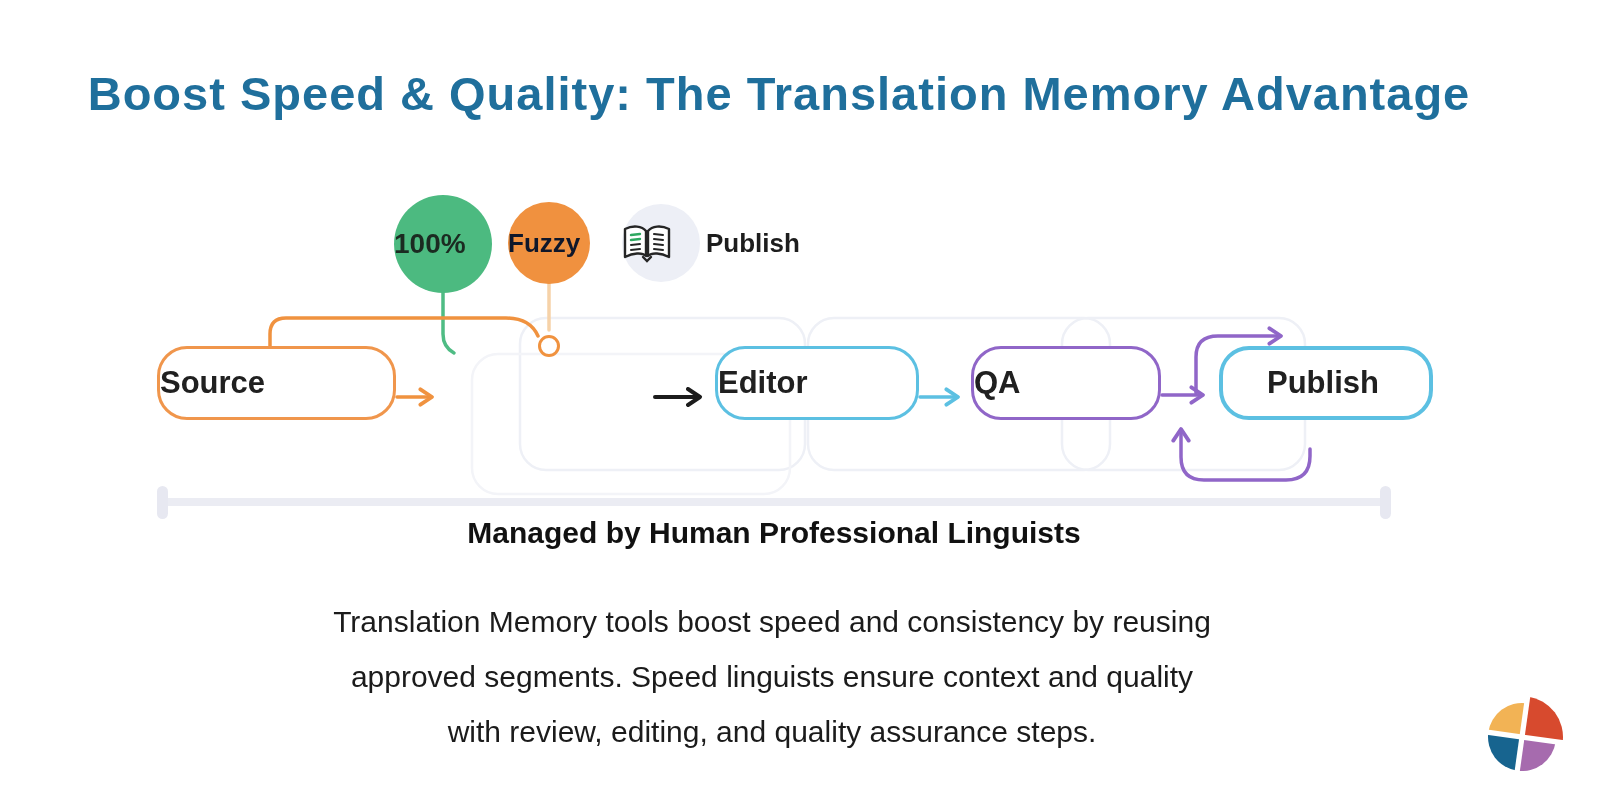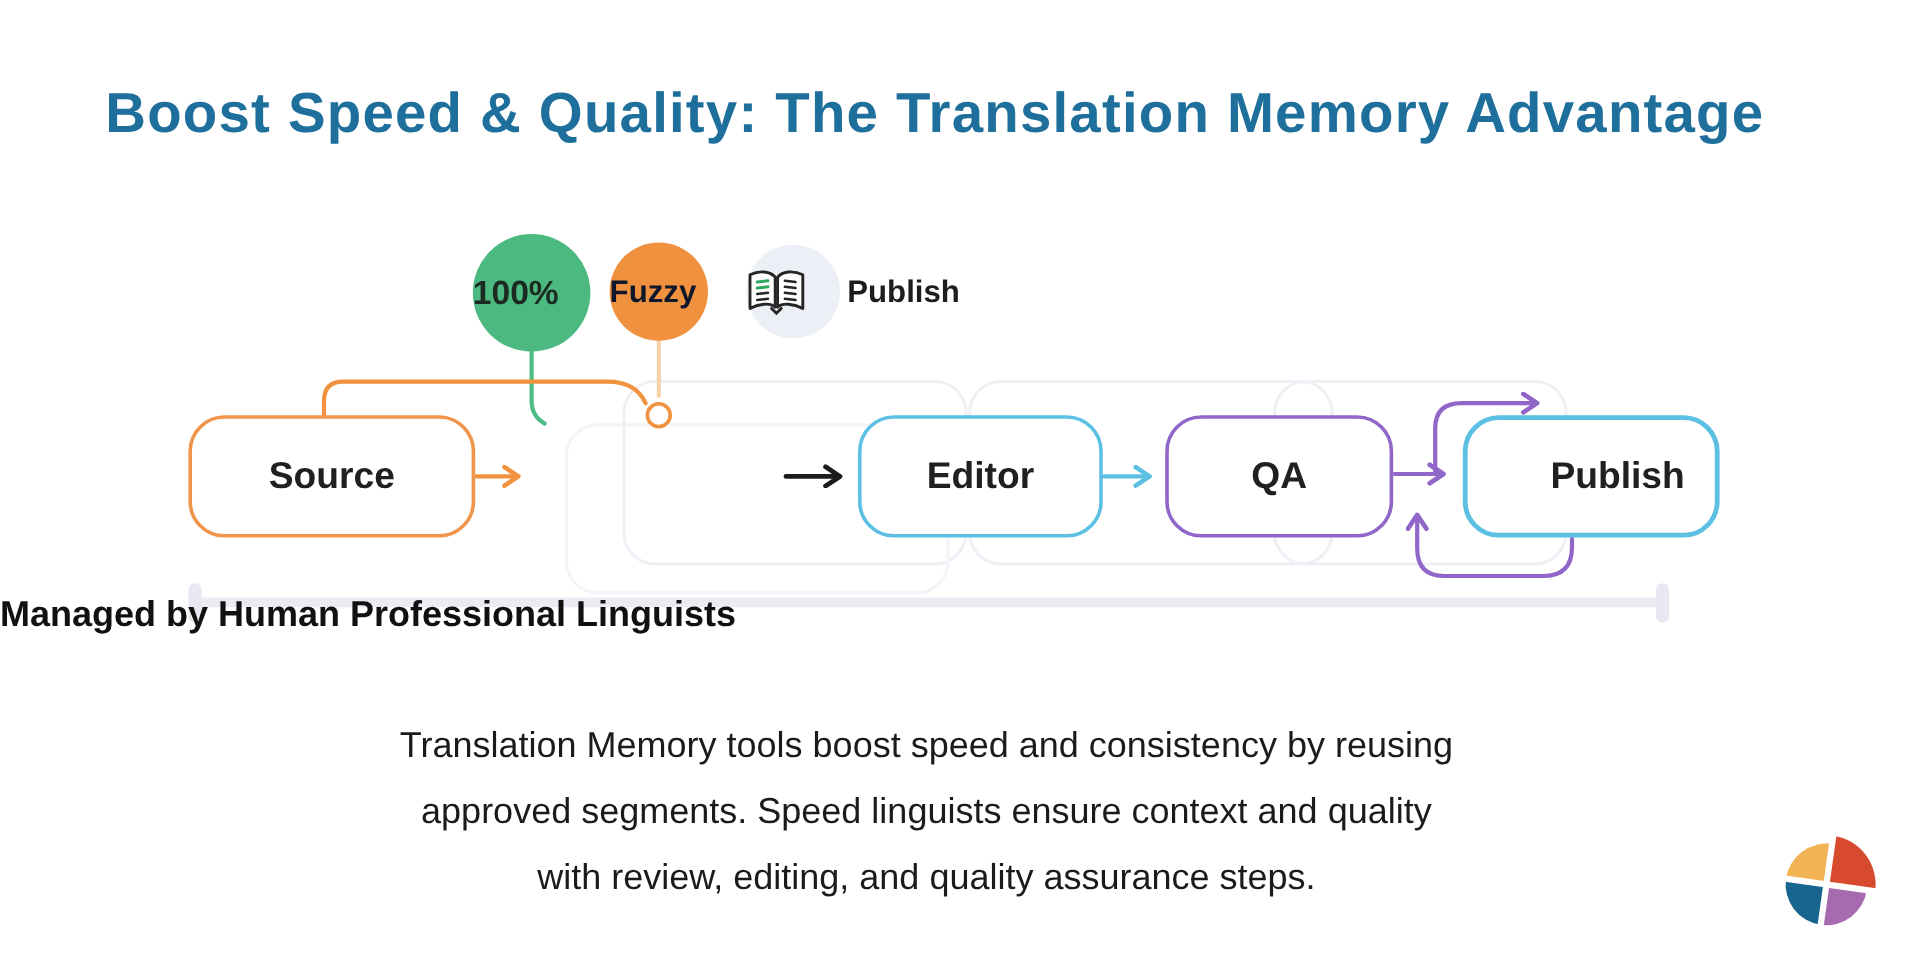--- a/index.html
+++ b/index.html
@@ -23,26 +23,26 @@
     color: #1f6f9c;
   }
   svg.layer {
     position: absolute;
     top: 0; left: 0;
     z-index: 1;
   }
   .node {
     position: absolute;
     top: 346px;
-    height: 102px;
+    height: 74px;
     background: #ffffff;
     border-radius: 30px;
     display: flex;
     align-items: center;
-    justify-content: center;
+    justify-content: flex-start;
     font-size: 31px;
     font-weight: bold;
     color: #202020;
     z-index: 2;
   }
   .node-source  { left: 157px;  width: 239px; border: 3px solid #f0964c; }
   .node-tm      { left: 448px;  width: 206px; border: 4px solid #1c1c1c; }
   .node-editor  { left: 715px;  width: 204px; border: 3px solid #5cc0e2; }
   .node-qa      { left: 971px;  width: 190px; border: 3px solid #9066c8; }
   .node-publish { left: 1219px; width: 214px; border: 4px solid #5cc0e2; padding-left: 44px; }
@@ -71,22 +71,23 @@
     position: absolute;
     left: 538px; top: 335px;
     width: 22px; height: 22px;
     border: 3.5px solid #f0923f;
     border-radius: 50%;
     background: #ffffff;
     z-index: 3;
   }
   .bracket-label {
     position: absolute;
-    top: 496px; left: 0;
+    top: 516px; left: 0;
     width: 1548px;
+    text-align: center;
     font-size: 30px;
     font-weight: bold;
     color: #111111;
     z-index: 2;
   }
   .description {
     position: absolute;
     top: 594px; left: 0;
     width: 1544px;
     text-align: center;

